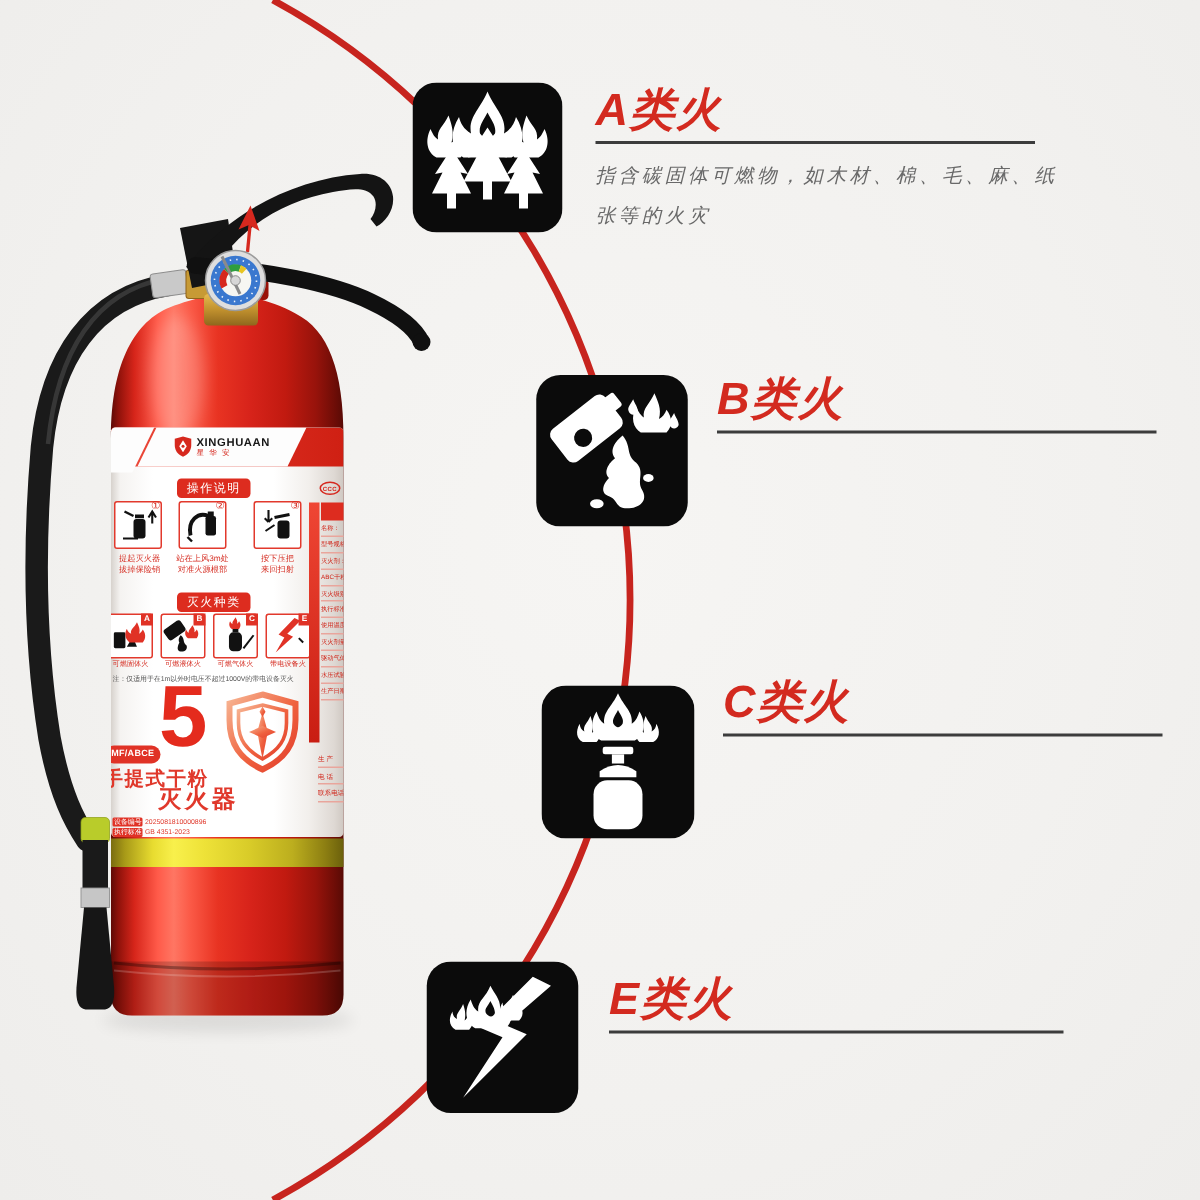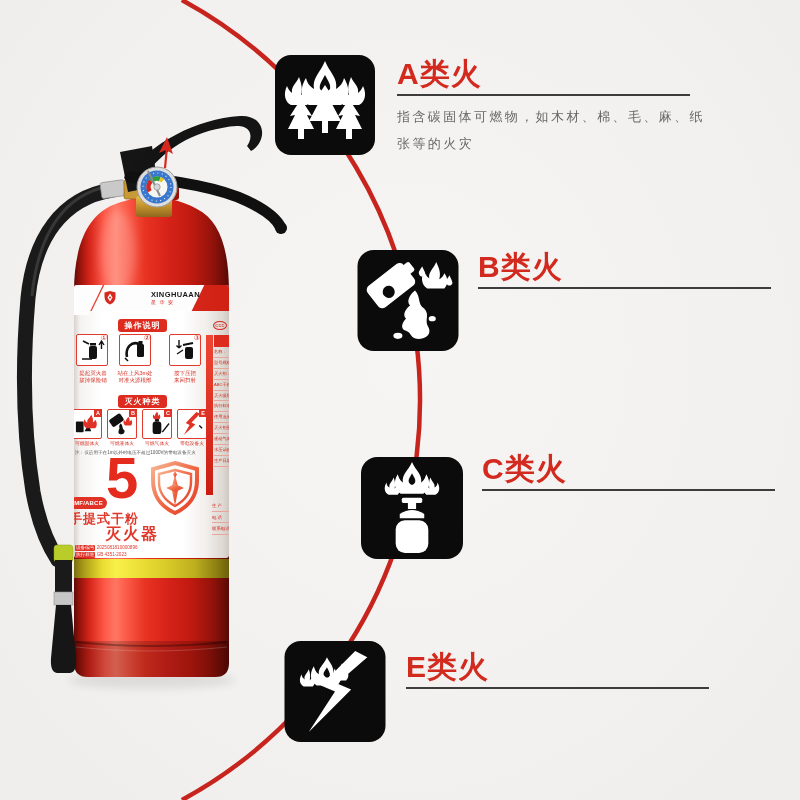--- a/index.html
+++ b/index.html
@@ -5,38 +5,38 @@
   html,body{margin:0;padding:0;}
   body{font-family:"Liberation Sans","DejaVu Sans",sans-serif;background:#e9e8e6;}
   .stage{position:relative;width:800px;height:800px;overflow:hidden;
          background:radial-gradient(ellipse at 50% 45%, #f6f5f3 0%, #f2f1ef 60%, #eeedeb 100%);}
   .stage *{box-sizing:border-box;}
   svg{display:block;}
   .abs{position:absolute;}
 
   
   .sec-icon{position:absolute;}
-  .sec-txt{position:absolute;}
+  .sec-txt{position:absolute;font-style:italic;}
   .sec-title{font-size:30px;font-weight:700;color:#d32a1f;letter-spacing:1px;line-height:34px;}
   .sec-rule{height:0;border-bottom:2px solid #3c3c3c;margin-top:3px;}
   .sec-desc{margin-top:7px;font-size:13px;color:#696969;letter-spacing:2.4px;line-height:27px;line-break:anywhere;}
 
   
   .label{position:absolute;left:74px;top:285px;width:155px;height:273px;overflow:hidden;
          border-radius:3px;
          background:linear-gradient(90deg,#d7d2cd 0%,#f5f3f1 4%,#ffffff 18%,#ffffff 70%,#f2efec 85%,#ded8d3 96%,#cfc8c2 100%);}
   .brandband{position:absolute;left:0;top:0;width:100%;height:26px;
              background:linear-gradient(90deg,#ef5342 0%,#e03226 35%,#cf2013 100%);}
   .brandwedge{position:absolute;left:-8px;top:-2px;width:30px;height:32px;background:#fdfdfd;transform:skewX(-26deg);}
   .brandwhite{position:absolute;left:24px;top:0;width:100px;height:26px;background:#fdfdfd;transform:skewX(-26deg);}
-  .brandrow{position:absolute;left:30px;top:2px;width:96px;height:22px;display:flex;align-items:center;gap:3px;justify-content:space-between;}
+  .brandrow{position:absolute;left:42px;top:2px;width:96px;height:22px;display:flex;align-items:center;gap:3px;}
   .brandname{font-size:7.5px;font-weight:700;color:#161616;letter-spacing:.4px;line-height:8px;}
   .brandcn{font-size:5px;color:#d6281e;letter-spacing:3.5px;line-height:6px;}
   .pill{position:absolute;left:44px;width:49px;height:13px;background:#dd2c1f;border-radius:3px;
-        color:#fff;font-size:8px;font-weight:700;letter-spacing:1px;text-align:center;line-height:13.5px;}
+        color:#fff;font-size:8px;font-weight:400;letter-spacing:1px;text-align:center;line-height:13.5px;}
   .ccc{position:absolute;left:139px;top:36px;width:14px;height:9px;border:1px solid #d6281e;border-radius:50%;
        color:#d6281e;font-size:4px;font-weight:700;text-align:center;line-height:7px;letter-spacing:.3px;}
   .stepbox{position:absolute;top:49px;width:32px;height:32px;background:#fff;border:1.3px solid #e2392c;border-radius:2px;}
   .stepnum{position:absolute;top:-1px;right:0;font-size:7px;color:#d6281e;line-height:8px;}
   .stepcap{position:absolute;top:85px;width:46px;text-align:center;font-size:5.5px;color:#d63025;line-height:7px;}
   .clsbox{position:absolute;top:124px;width:30px;height:30px;background:#fff;border:1.2px solid #e2392c;border-radius:2px;}
   .clsbadge{position:absolute;top:-1px;right:-1px;width:8px;height:8px;background:#e03226;color:#fff;
             font-size:5.5px;font-weight:700;text-align:center;line-height:8px;}
   .clscap{position:absolute;top:156px;width:34px;text-align:center;font-size:4.8px;color:#d63025;line-height:6px;}
   .notetxt{position:absolute;left:1px;top:165px;width:132px;font-size:4.6px;color:#555;line-height:5px;white-space:nowrap;overflow:hidden;}

